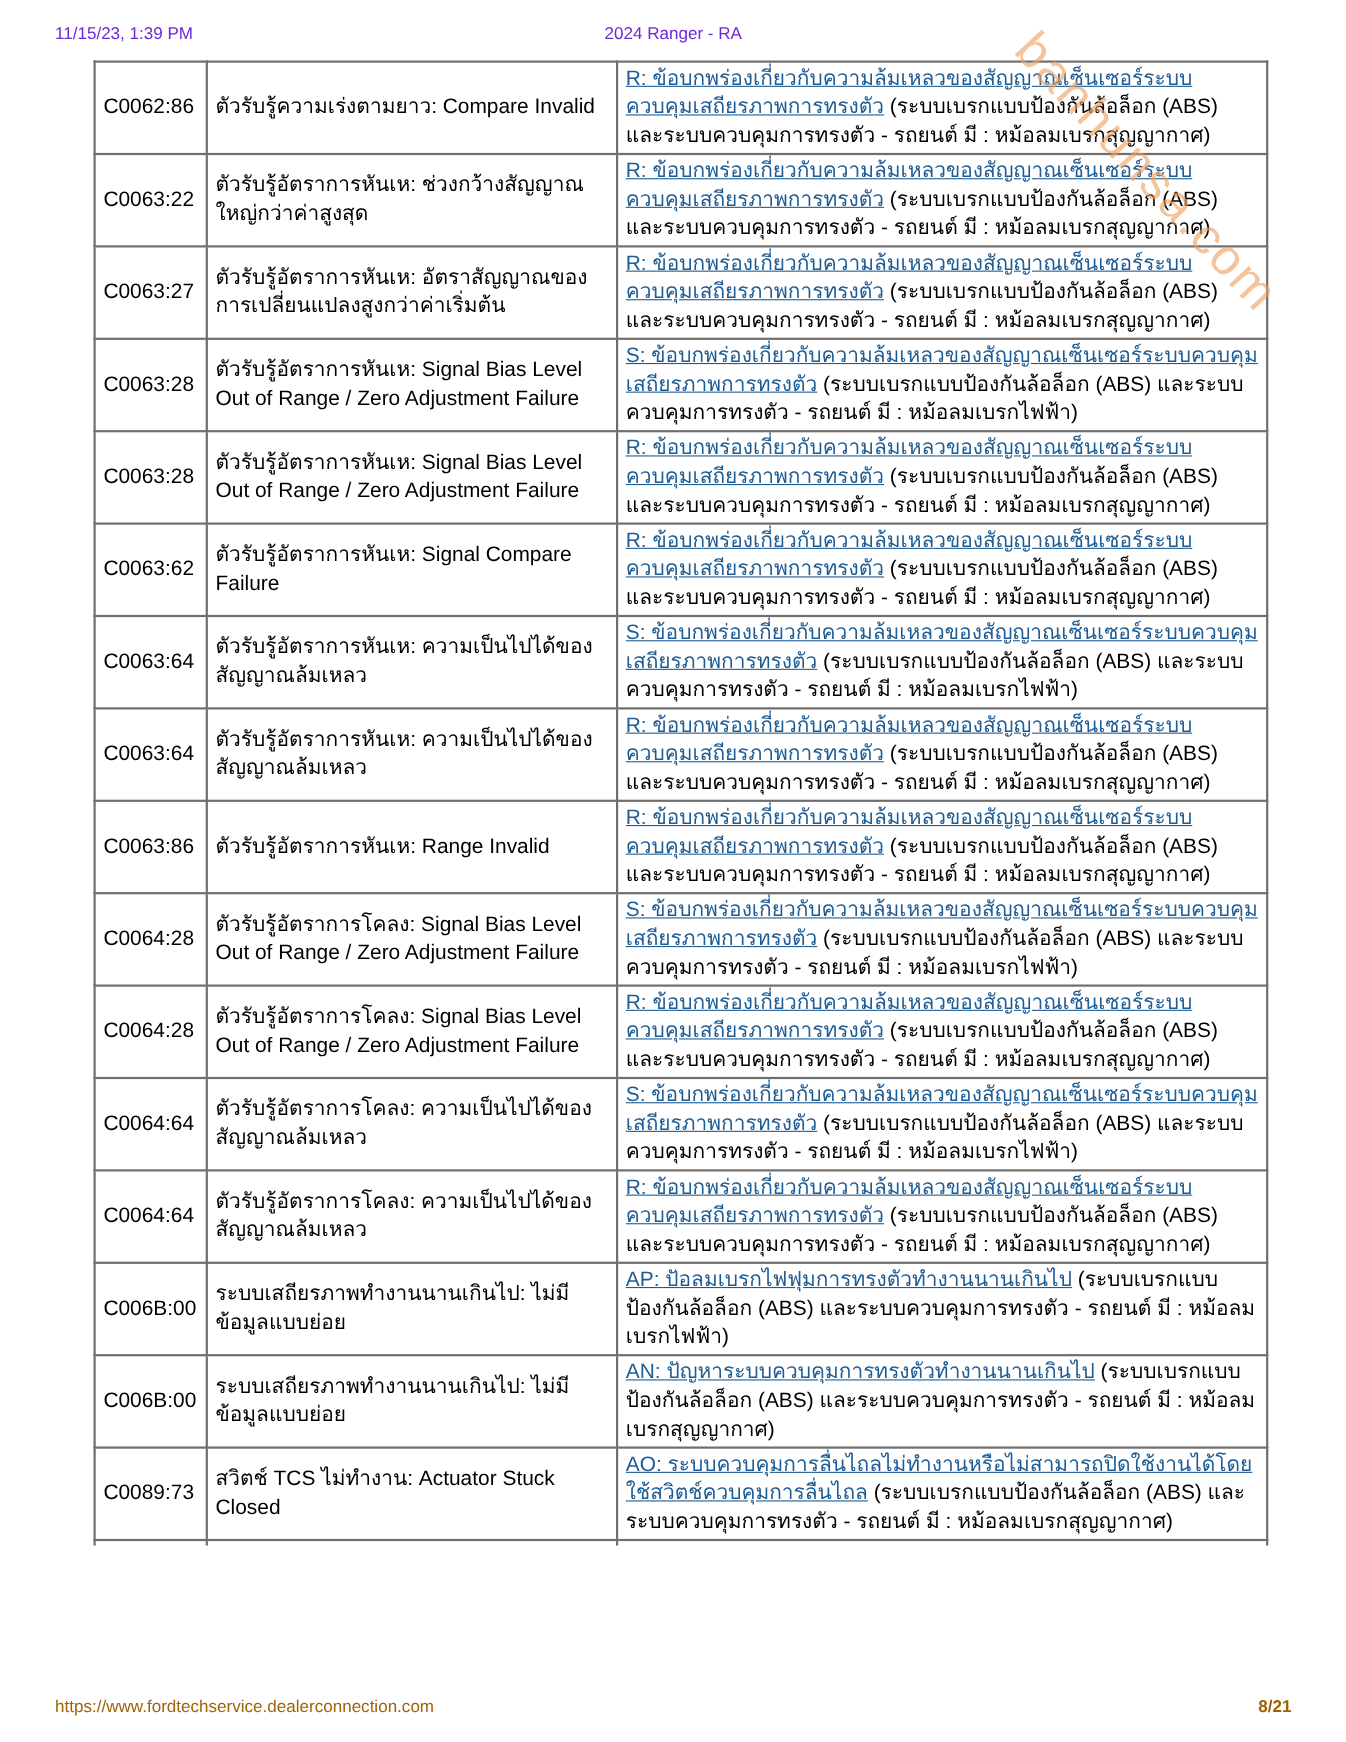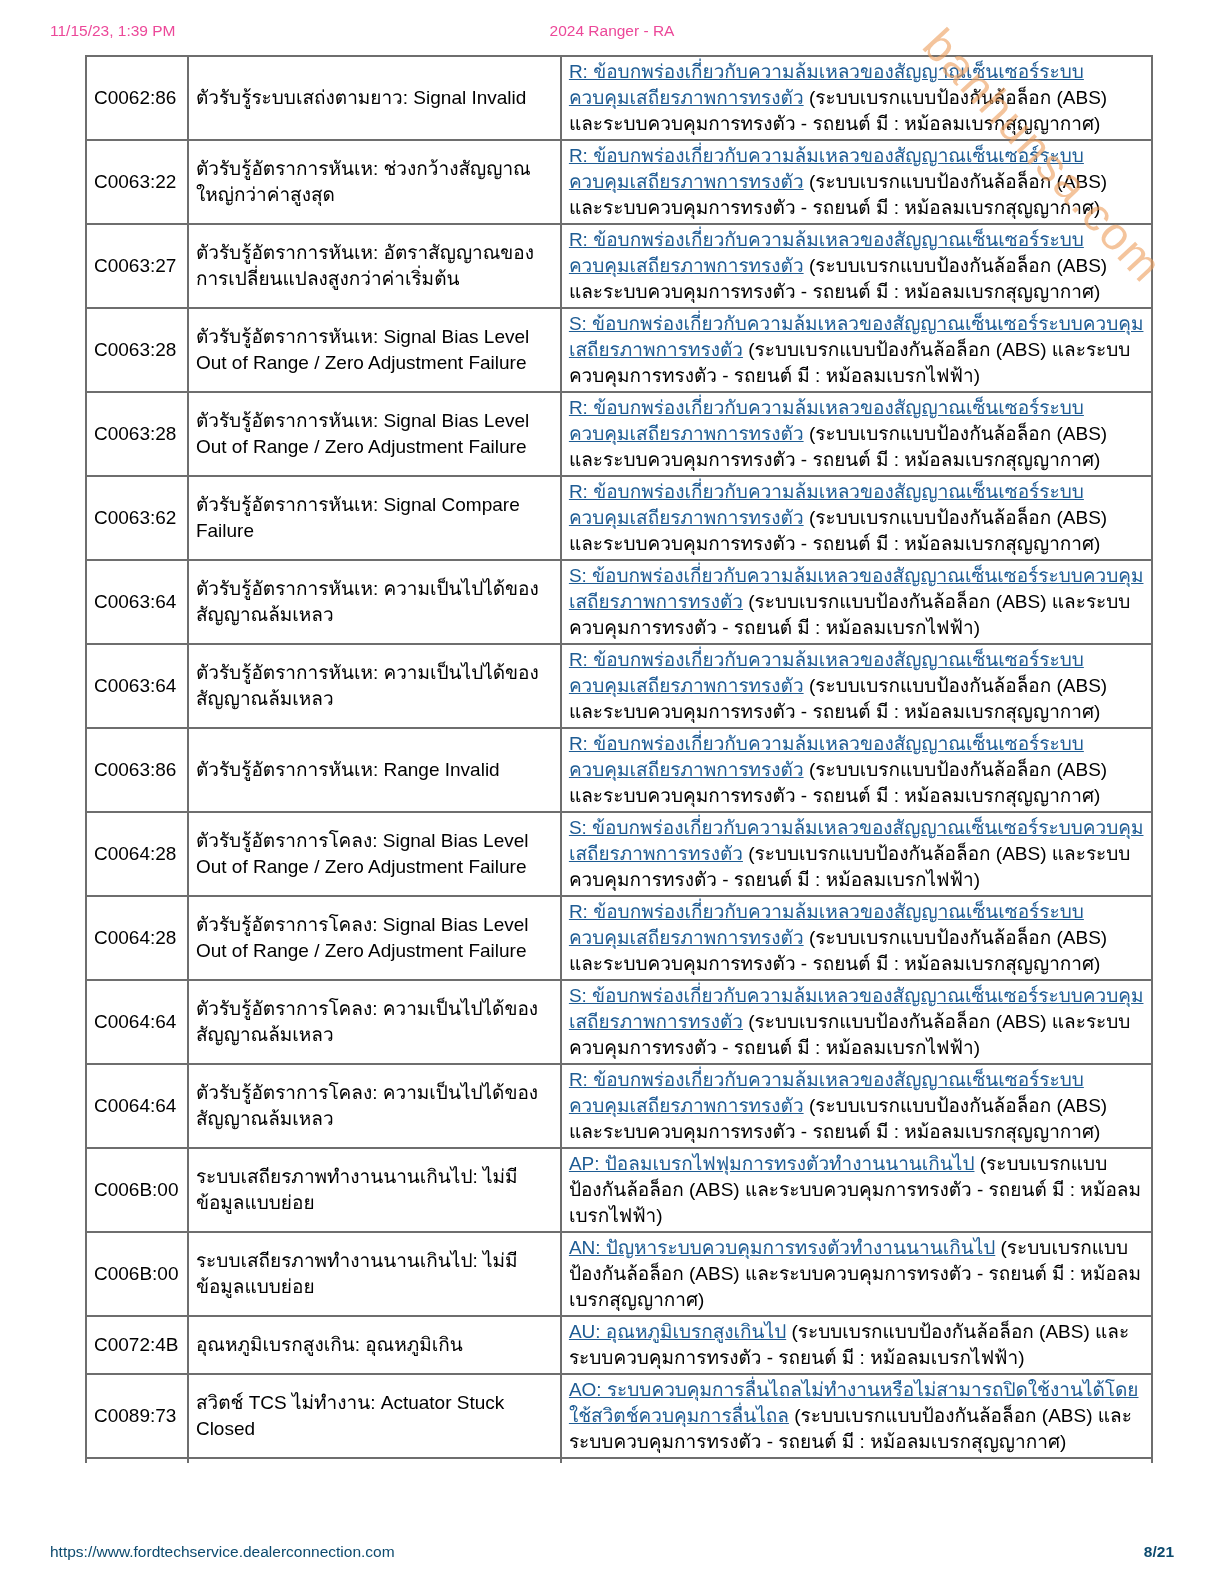--- a/index.html
+++ b/index.html
@@ -8,21 +8,21 @@
   }
   body {
     width: 1224px; height: 1584px;
     position: relative;
     overflow: hidden;
     font-family: "Liberation Sans", "DejaVu Sans", sans-serif;
     color: #000000;
   }
   .page-header {
     position: absolute; top: 22px; left: 50px; right: 50px;
-    height: 20px; font-size: 15.5px; color: #ec4899;
+    height: 20px; font-size: 15.5px; color: #6d28d9;
   }
   .header-date { position: absolute; left: 0; top: 0; }
   .header-title { position: absolute; left: 0; right: 0; text-align: center; top: 0; }
   .dtc-table {
     position: absolute; left: 85px; top: 55px;
     width: 1068px;
     border-collapse: collapse;
     table-layout: fixed;
   }
   .dtc-table td {
@@ -39,21 +39,21 @@
   .col-ref   { width: 580px; }
   td.cell-code { font-size: 19px; }
   a.ref-link {
     color: #1e5c94;
     text-decoration: underline;
     cursor: pointer;
   }
   tr.partial-row td { height: 4px; padding: 0; border-bottom: none; }
   .page-footer {
     position: absolute; left: 50px; right: 50px; top: 1543px;
-    height: 20px; font-size: 15.5px; color: #0c4a6e;
+    height: 20px; font-size: 15.5px; color: #a16207;
   }
   .footer-url  { position: absolute; left: 0; top: 0; }
   .footer-page { position: absolute; right: 0; top: 0; font-weight: bold; }
   .watermark {
     position: absolute;
     top: 18px; left: 952px;
     width: 320px;
     transform: rotate(47deg);
     transform-origin: left top;
     font-size: 46px;
@@ -76,21 +76,21 @@
 
 <table class="dtc-table">
   <colgroup>
     <col class="col-code">
       <col class="col-desc">
       <col class="col-ref">
   </colgroup>
   <tbody id="dtc-tbody">
       <tr>
         <td class="cell-code">C0062:86</td>
-        <td class="cell-desc">ตัวรับรู้ระบบเสถ่งตามยาว: Signal Invalid</td>
+        <td class="cell-desc">ตัวรับรู้ความเร่งตามยาว: Compare Invalid</td>
         <td class="cell-ref"><a class="ref-link">R: ข้อบกพร่องเกี่ยวกับความล้มเหลวของสัญญาณเซ็นเซอร์ระบบควบคุมเสถียรภาพการทรงตัว</a> <span>(ระบบเบรกแบบป้องกันล้อล็อก (ABS) และระบบควบคุมการทรงตัว - รถยนต์ มี : หม้อลมเบรกสุญญากาศ)</span></td>
       </tr>
       <tr>
         <td class="cell-code">C0063:22</td>
         <td class="cell-desc">ตัวรับรู้อัตราการหันเห: ช่วงกว้างสัญญาณใหญ่กว่าค่าสูงสุด</td>
         <td class="cell-ref"><a class="ref-link">R: ข้อบกพร่องเกี่ยวกับความล้มเหลวของสัญญาณเซ็นเซอร์ระบบควบคุมเสถียรภาพการทรงตัว</a> <span>(ระบบเบรกแบบป้องกันล้อล็อก (ABS) และระบบควบคุมการทรงตัว - รถยนต์ มี : หม้อลมเบรกสุญญากาศ)</span></td>
       </tr>
       <tr>
         <td class="cell-code">C0063:27</td>
         <td class="cell-desc">ตัวรับรู้อัตราการหันเห: อัตราสัญญาณของการเปลี่ยนแปลงสูงกว่าค่าเริ่มต้น</td>
@@ -150,25 +150,20 @@
         <td class="cell-code">C006B:00</td>
         <td class="cell-desc">ระบบเสถียรภาพทำงานนานเกินไป: ไม่มีข้อมูลแบบย่อย</td>
         <td class="cell-ref"><a class="ref-link">AP: ปัอลมเบรกไฟฟุมการทรงตัวทำงานนานเกินไป</a> <span>(ระบบเบรกแบบป้องกันล้อล็อก (ABS) และระบบควบคุมการทรงตัว - รถยนต์ มี : หม้อลมเบรกไฟฟ้า)</span></td>
       </tr>
       <tr>
         <td class="cell-code">C006B:00</td>
         <td class="cell-desc">ระบบเสถียรภาพทำงานนานเกินไป: ไม่มีข้อมูลแบบย่อย</td>
         <td class="cell-ref"><a class="ref-link">AN: ปัญหาระบบควบคุมการทรงตัวทำงานนานเกินไป</a> <span>(ระบบเบรกแบบป้องกันล้อล็อก (ABS) และระบบควบคุมการทรงตัว - รถยนต์ มี : หม้อลมเบรกสุญญากาศ)</span></td>
       </tr>
       <tr>
-        <td class="cell-code">C0072:4B</td>
-        <td class="cell-desc">อุณหภูมิเบรกสูงเกิน: อุณหภูมิเกิน</td>
-        <td class="cell-ref"><a class="ref-link">AU: อุณหภูมิเบรกสูงเกินไป</a> <span>(ระบบเบรกแบบป้องกันล้อล็อก (ABS) และระบบควบคุมการทรงตัว - รถยนต์ มี : หม้อลมเบรกไฟฟ้า)</span></td>
-      </tr>
-      <tr>
         <td class="cell-code">C0089:73</td>
         <td class="cell-desc">สวิตช์ TCS ไม่ทำงาน: Actuator Stuck Closed</td>
         <td class="cell-ref"><a class="ref-link">AO: ระบบควบคุมการลื่นไถลไม่ทำงานหรือไม่สามารถปิดใช้งานได้โดยใช้สวิตช์ควบคุมการลื่นไถล</a> <span>(ระบบเบรกแบบป้องกันล้อล็อก (ABS) และระบบควบคุมการทรงตัว - รถยนต์ มี : หม้อลมเบรกสุญญากาศ)</span></td>
       </tr>
       <tr class="partial-row">
         <td></td>
         <td></td>
         <td></td>
       </tr>
     </tbody>

